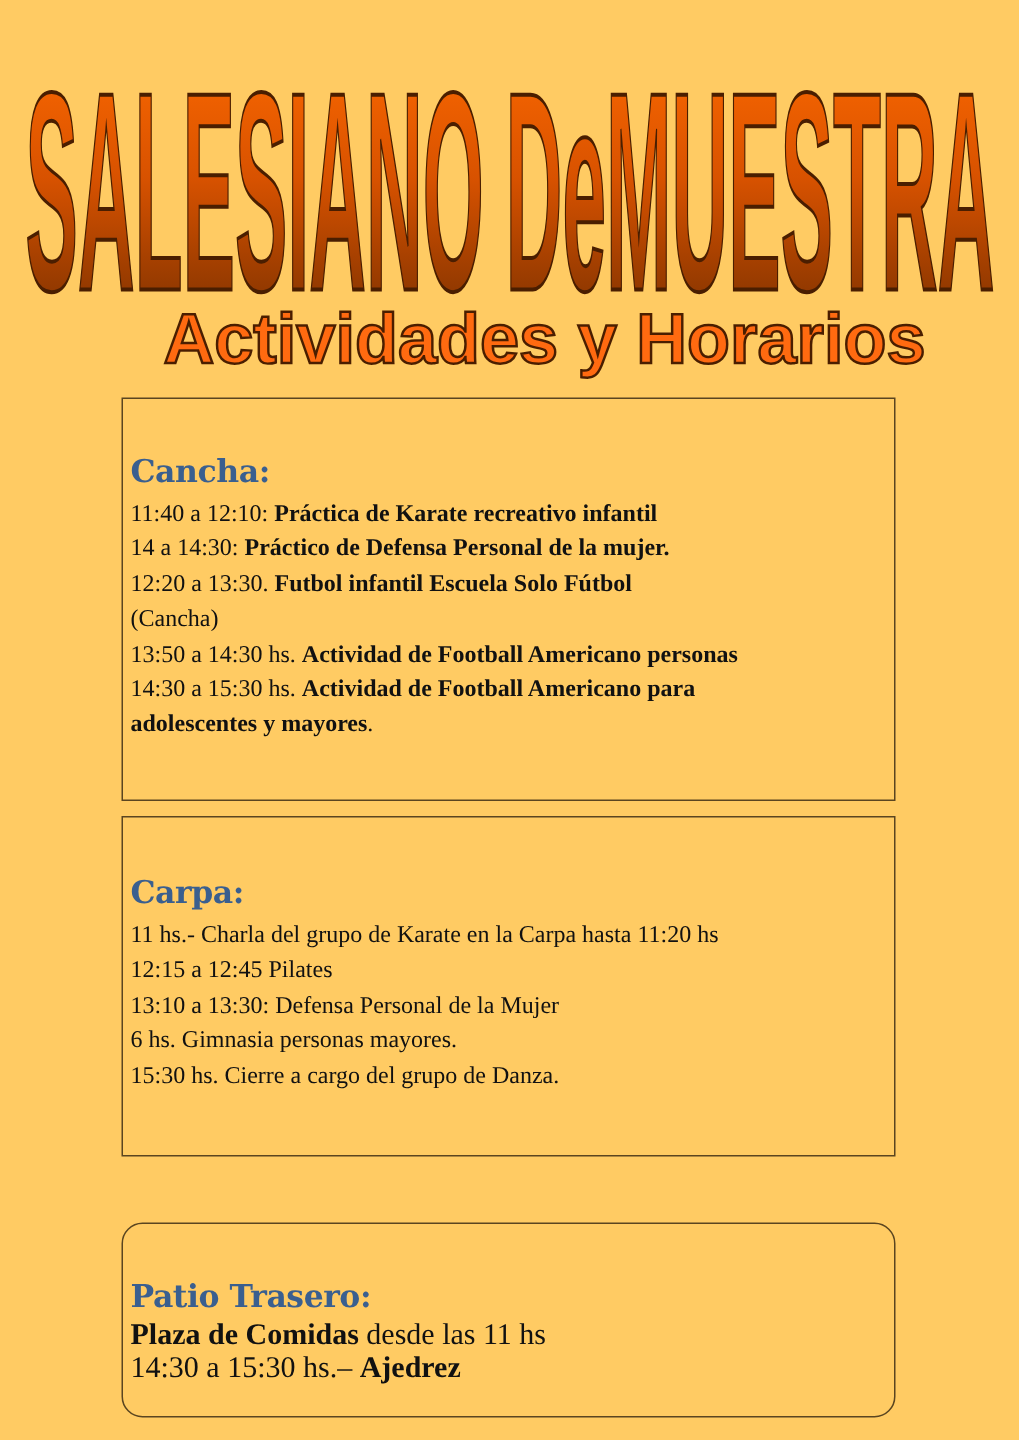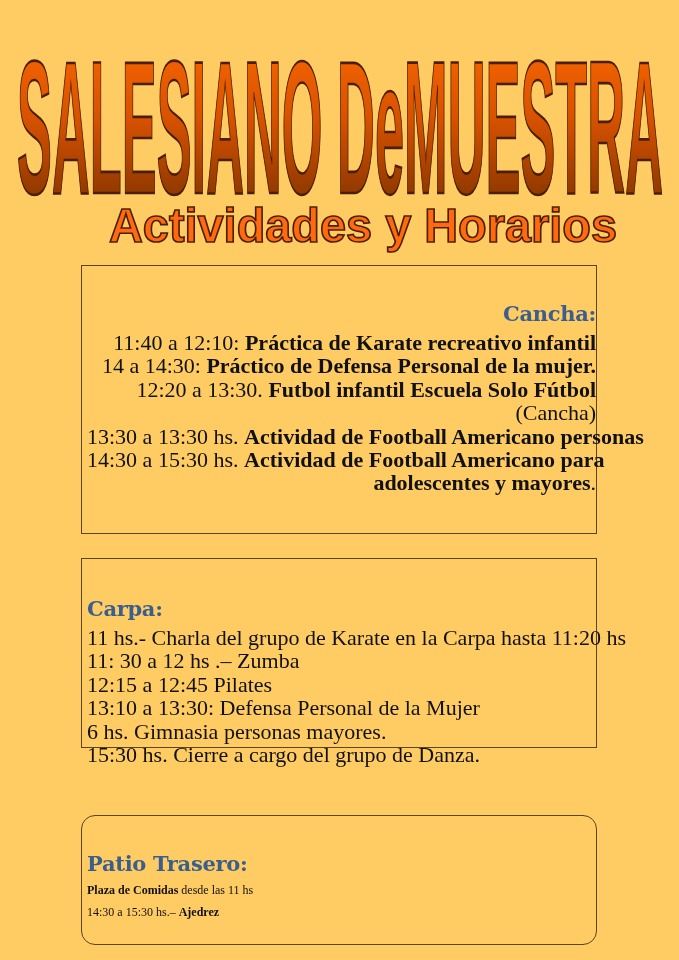--- a/index.html
+++ b/index.html
@@ -33,44 +33,44 @@
     height: 66px;
   }
   .box {
     position: absolute;
     left: 81px;
     width: 516px;
     border: 1.5px solid #5a4520;
     box-sizing: border-box;
     padding: 0 0 0 5px;
   }
-  .box-1 { top: 265px; height: 269px; text-align: right; }
-  .box-2 { top: 558px; height: 190px; }
+  .box-1 { top: 265px; height: 269px; }
+  .box-2 { top: 544px; height: 227px; }
   .box-3 { top: 815px; height: 130px; border-radius: 14px; }
   .section-heading {
     font-family: "DejaVu Serif", serif;
     font-weight: bold;
     color: #3A5F8F;
     font-size: 21px;
     letter-spacing: -0.3px;
     margin: 0;
     line-height: 28px;
   }
   .box-1 .section-heading { margin-top: 34px; margin-bottom: 3px; }
   .box-2 .section-heading { margin-top: 36px; margin-bottom: 3px; }
   .box-3 .section-heading { margin-top: 34px; margin-bottom: 1px; }
   .line {
-    font-size: 22px;
+    font-size: 16px;
     line-height: 23.4px;
     color: #111;
     white-space: nowrap;
     margin: 0;
   }
   .box-3 .line {
-    font-size: 12px;
+    font-size: 20px;
     line-height: 22px;
   }
   .line b {
     font-weight: bold;
   }
 </style>
 </head>
 <body>
 
 <div class="title-wrap">
@@ -91,29 +91,28 @@
     <text x="363" y="50" text-anchor="middle" font-family="Liberation Sans, sans-serif" font-weight="bold" font-size="40" textLength="508" lengthAdjust="spacingAndGlyphs" fill="#FF6A10" stroke="#4A1E00" stroke-width="1.4" transform="translate(363 50) scale(1 1.18) translate(-363 -50)">Actividades y Horarios</text>
   </svg>
 </div>
 
 <div class="box box-1">
   <h2 class="section-heading">Cancha:</h2>
   <p class="line"><span>11:40 a 12:10: </span><b>Práctica de Karate recreativo infantil</b><span></span></p>
   <p class="line"><span>14 a 14:30: </span><b>Práctico de Defensa Personal de la mujer.</b><span></span></p>
   <p class="line"><span>12:20 a 13:30. </span><b>Futbol infantil Escuela Solo Fútbol</b><span></span></p>
   <p class="line"><span>(Cancha)</span><b></b><span></span></p>
-  <p class="line"><span>13:30 a 13:30 hs. </span><b>Actividad de Football Americano personas</b><span></span></p>
+  <p class="line"><span>13:50 a 14:30 hs. </span><b>Actividad de Football Americano personas</b><span></span></p>
   <p class="line"><span>14:30 a 15:30 hs. </span><b>Actividad de Football Americano para</b><span></span></p>
   <p class="line"><span></span><b>adolescentes y mayores</b><span>.</span></p>
 </div>
 
 <div class="box box-2">
   <h2 class="section-heading">Carpa:</h2>
   <p class="line">11 hs.- Charla del grupo de Karate en la Carpa hasta 11:20 hs</p>
-  <p class="line">11: 30 a 12 hs .– Zumba</p>
   <p class="line">12:15 a 12:45 Pilates</p>
   <p class="line">13:10 a 13:30: Defensa Personal de la Mujer</p>
   <p class="line">6 hs. Gimnasia personas mayores.</p>
   <p class="line">15:30 hs. Cierre a cargo del grupo de Danza.</p>
 </div>
 
 <div class="box box-3">
   <h2 class="section-heading">Patio Trasero:</h2>
   <p class="line"><span></span><b>Plaza de Comidas</b><span> desde las 11 hs</span></p>
   <p class="line"><span>14:30 a 15:30 hs.– </span><b>Ajedrez</b><span></span></p>

